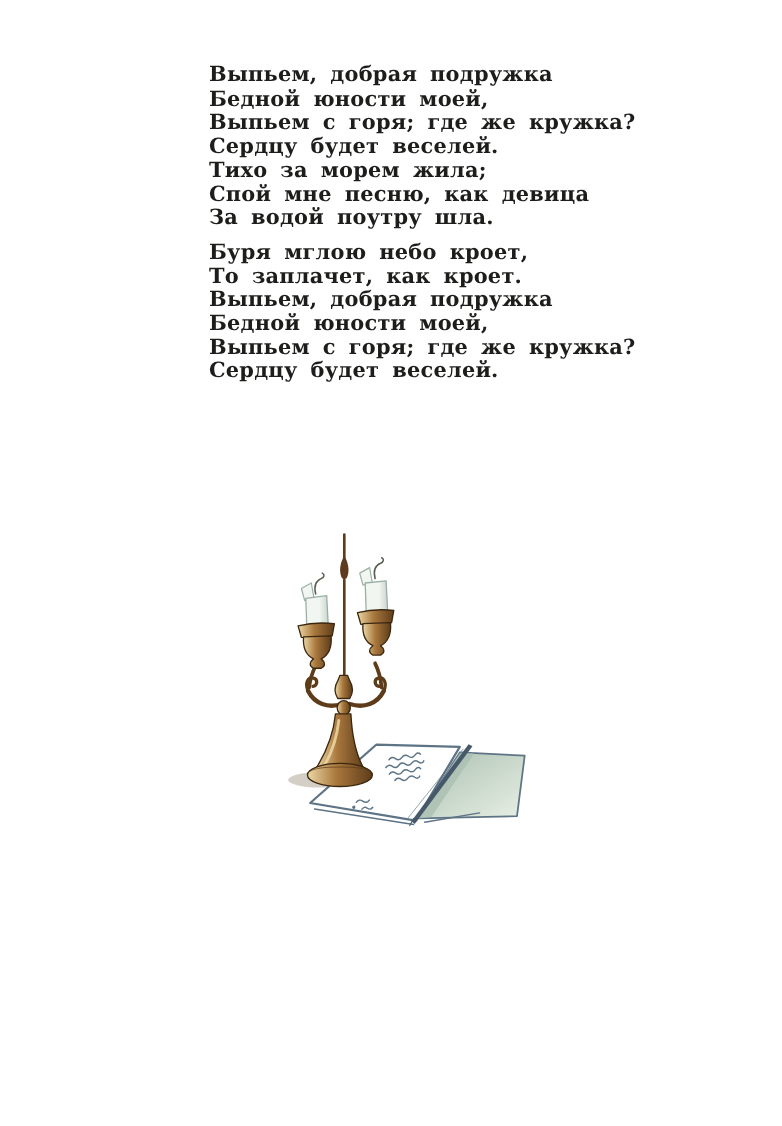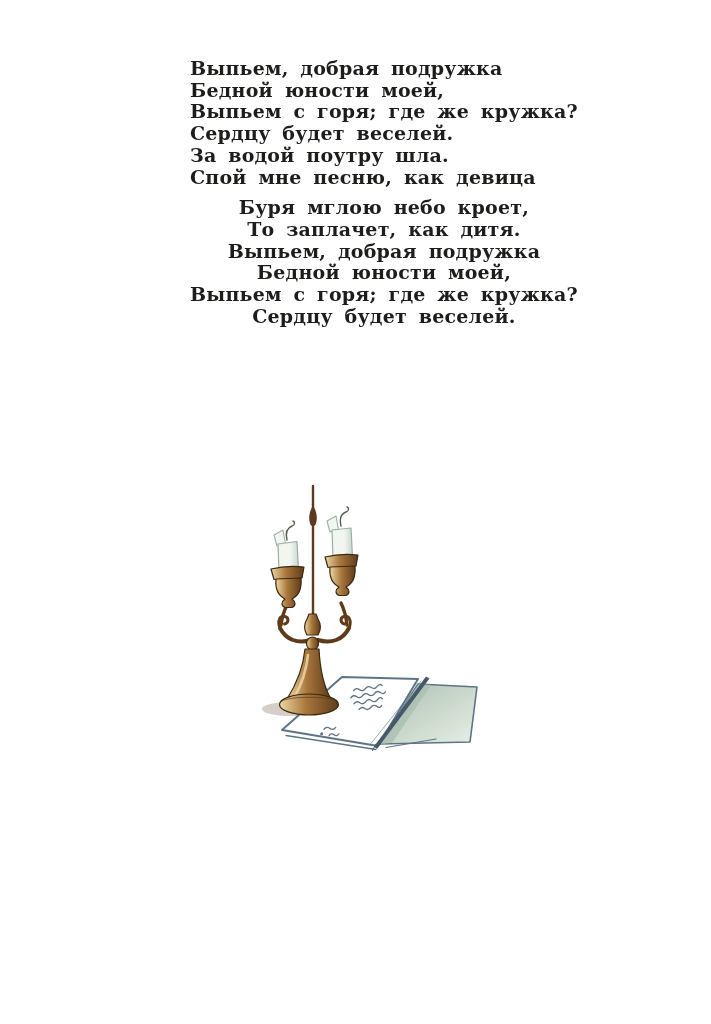--- a/index.html
+++ b/index.html
@@ -20,45 +20,46 @@
     left: 190px; top: 58px;
     color: var(--text-color, #1d1d1b);
     font-weight: bold;
     font-size: 19px;
     line-height: 21.7px;
     letter-spacing: 0.2px;
     word-spacing: 5px;
     white-space: nowrap;
   }
   .stanza { display: block; }
-  .stanza.second { margin-top: 9px; text-align: center; }
+  .stanza.second { margin-top: 9px; }
   .poem-line { display: block; }
   .illustration {
     position: absolute;
     left: 240px; top: 478px;
     width: 245px; height: 282px;
   }
 </style>
 </head>
 <body>
 
 <div class="page">
 
   <div class="poem">
     <div class="stanza">
       <span class="poem-line">Выпьем, добрая подружка</span>
       <span class="poem-line">Бедной юности моей,</span>
       <span class="poem-line">Выпьем с горя; где же кружка?</span>
       <span class="poem-line">Сердцу будет веселей.</span>
+      <span class="poem-line">Тихо за морем жила;</span>
+      <span class="poem-line">Спой мне песню, как девица</span>
       <span class="poem-line">За водой поутру шла.</span>
-      <span class="poem-line">Спой мне песню, как девица</span>
     </div>
     <div class="stanza second">
       <span class="poem-line">Буря мглою небо кроет,</span>
-      <span class="poem-line">То заплачет, как дитя.</span>
+      <span class="poem-line">То заплачет, как кроет.</span>
       <span class="poem-line">Выпьем, добрая подружка</span>
       <span class="poem-line">Бедной юности моей,</span>
       <span class="poem-line">Выпьем с горя; где же кружка?</span>
       <span class="poem-line">Сердцу будет веселей.</span>
     </div>
   </div>
 
   <svg class="illustration" viewBox="0 0 245 282" xmlns="http://www.w3.org/2000/svg">
     <defs>
       <linearGradient id="gBrassH" x1="0" y1="0" x2="1" y2="0">

